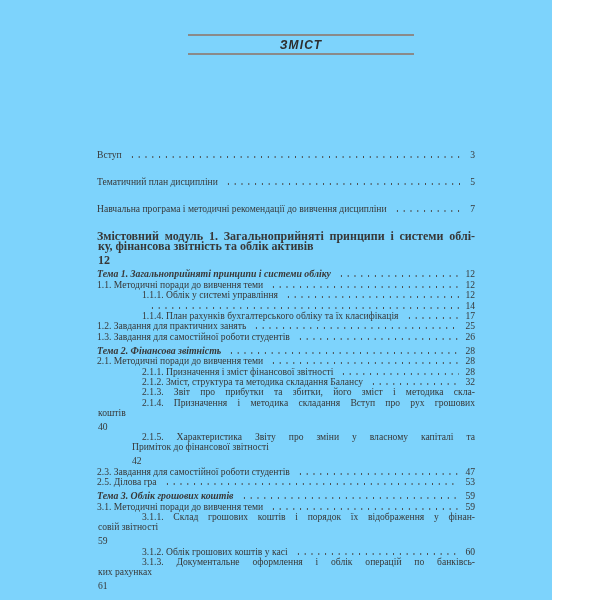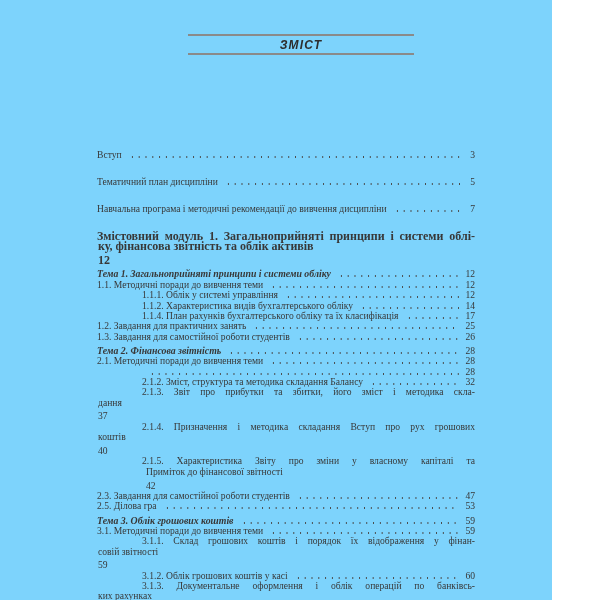--- a/index.html
+++ b/index.html
@@ -17,21 +17,21 @@
   .fm{margin-bottom:16.65px;}
   .module{font-weight:bold;font-size:12px;}
   .module{margin-top:13px;}
   .tema{margin-top:4px;}
   .tema .lbl{font-weight:bold;font-style:italic;font-size:9.8px;}
   .l2 > .row{padding-left:45px;}
   .l2 > .first-line{padding-left:45px;}
   .first-line{text-align:justify;text-align-last:justify;-moz-text-align-last:justify;}
   .module > .first-line{padding-left:0;}
   .cont-row{display:flex;align-items:baseline;margin-left:-6px;flex-direction:column;}   
-  .cont-row.indented{margin-left:42px;}                            
+  .cont-row.indented{margin-left:28px;}                            
   .lbl{white-space:pre-wrap;}
   .dots{flex:1 1 auto;height:2px;align-self:baseline;margin:0 6px 1.5px 7px;
         background-image:radial-gradient(circle,#4a4a4a 0.8px,transparent 1px);
         background-size:6.8px 2px;background-repeat:repeat-x;background-position:left bottom;}
   .pg{white-space:nowrap;}
   
   .folio{position:absolute;right:97px;top:600px;font-size:10px;color:#3c3c3c;}
 </style>
 </head>
 <body>
@@ -90,21 +90,20 @@
       </div>
       <div class="entry l2">
         <div class="row">
           <span class="lbl">1.1.1. Облік у системі управління</span>
           <span class="dots"></span>
           <span class="pg">12</span>
         </div>
       </div>
       <div class="entry l2">
         <div class="row">
-          <span class="lbl">1.1.2. Характеристика видів бухгалтерського обліку</span>
           <span class="dots"></span>
           <span class="pg">14</span>
         </div>
       </div>
       <div class="entry l2">
         <div class="row">
           <span class="lbl">1.1.4. План рахунків бухгалтерського обліку та їх класифікація</span>
           <span class="dots"></span>
           <span class="pg">17</span>
         </div>
@@ -132,38 +131,34 @@
       </div>
       <div class="entry l1">
         <div class="row">
           <span class="lbl">2.1. Методичні поради до вивчення теми</span>
           <span class="dots"></span>
           <span class="pg">28</span>
         </div>
       </div>
       <div class="entry l2">
         <div class="row">
+          <span class="lbl">2.1.1. Призначення і зміст фінансової звітності</span>
           <span class="dots"></span>
           <span class="pg">28</span>
         </div>
       </div>
       <div class="entry l2">
         <div class="row">
           <span class="lbl">2.1.2. Зміст, структура та методика складання Балансу</span>
           <span class="dots"></span>
           <span class="pg">32</span>
         </div>
       </div>
       <div class="entry l2">
         <div class="first-line"><span class="lbl">2.1.3. Звіт про прибутки та збитки, його зміст і методика скла-</span></div>
-        <div class="cont-row">
-          <span class="lbl">дання</span>
-          <span class="dots"></span>
-          <span class="pg">37</span>
-        </div>
       </div>
       <div class="entry l2">
         <div class="first-line"><span class="lbl">2.1.4. Призначення і методика складання Вступ про рух грошових</span></div>
         <div class="cont-row">
           <span class="lbl">коштів</span>
           <span class="dots"></span>
           <span class="pg">40</span>
         </div>
       </div>
       <div class="entry l2">

